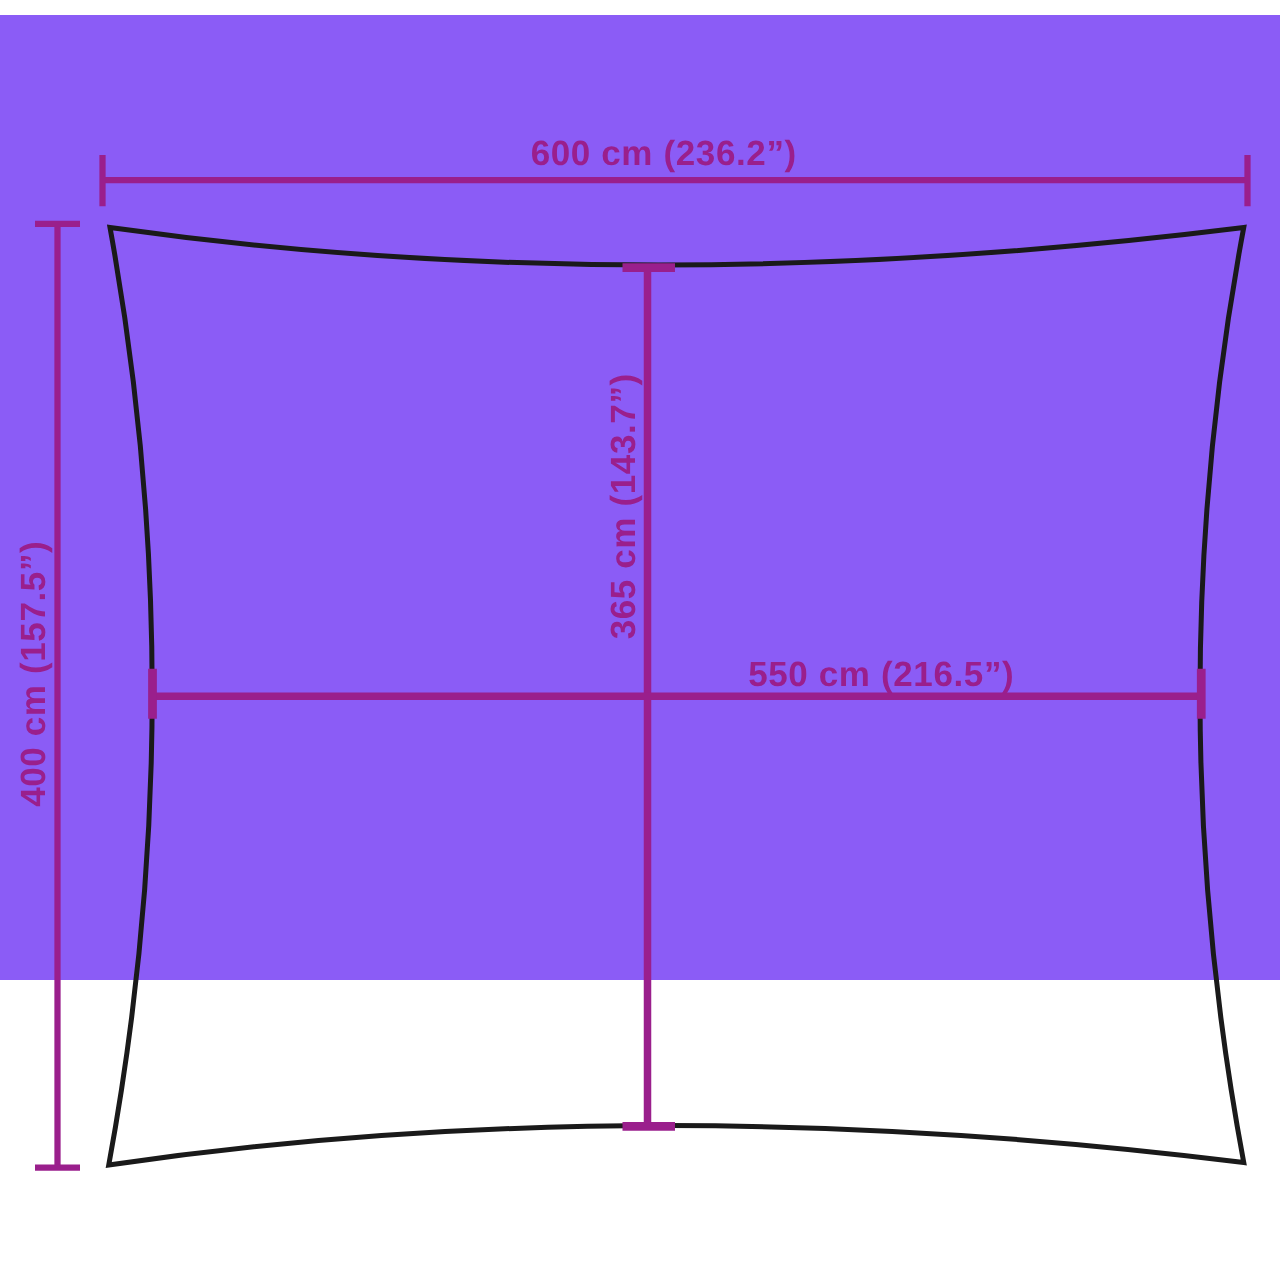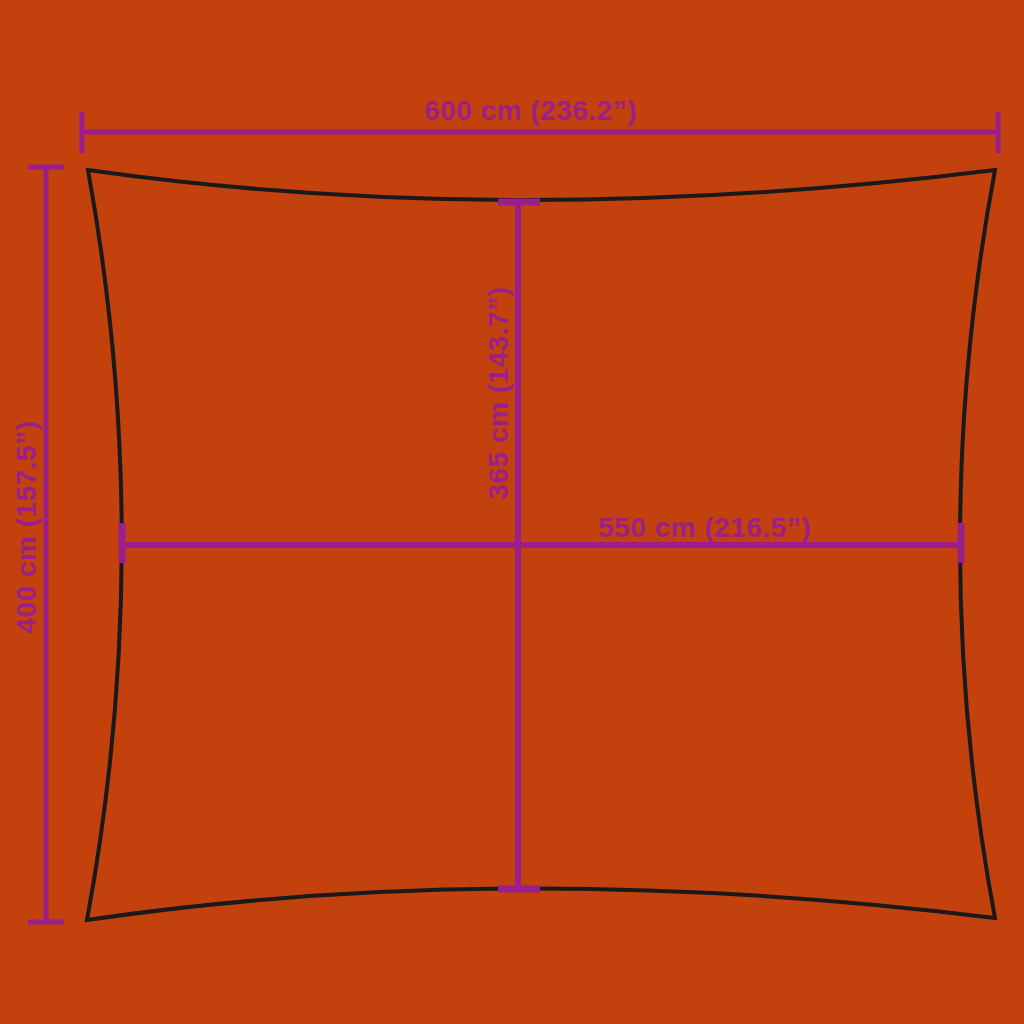--- a/index.html
+++ b/index.html
@@ -6,22 +6,23 @@
     margin: 0;
     padding: 0;
     background: #ffffff;
     width: 1024px;
     height: 1024px;
     overflow: hidden;
   }
   .stage {
     position: relative;
     width: 1024px;
-    height: 1024px;
-    background: #c2410c;
+    height: 772px;
+    background: #8b5cf6;
+    margin-top: 12px;
   }
   svg text {
     font-family: "Liberation Sans", "DejaVu Sans", sans-serif;
     font-weight: bold;
     font-size: 28px;
     fill: #9A1F8C;
     letter-spacing: 0.5px;
   }
   .dim-stroke {
     stroke: #9A1F8C;

